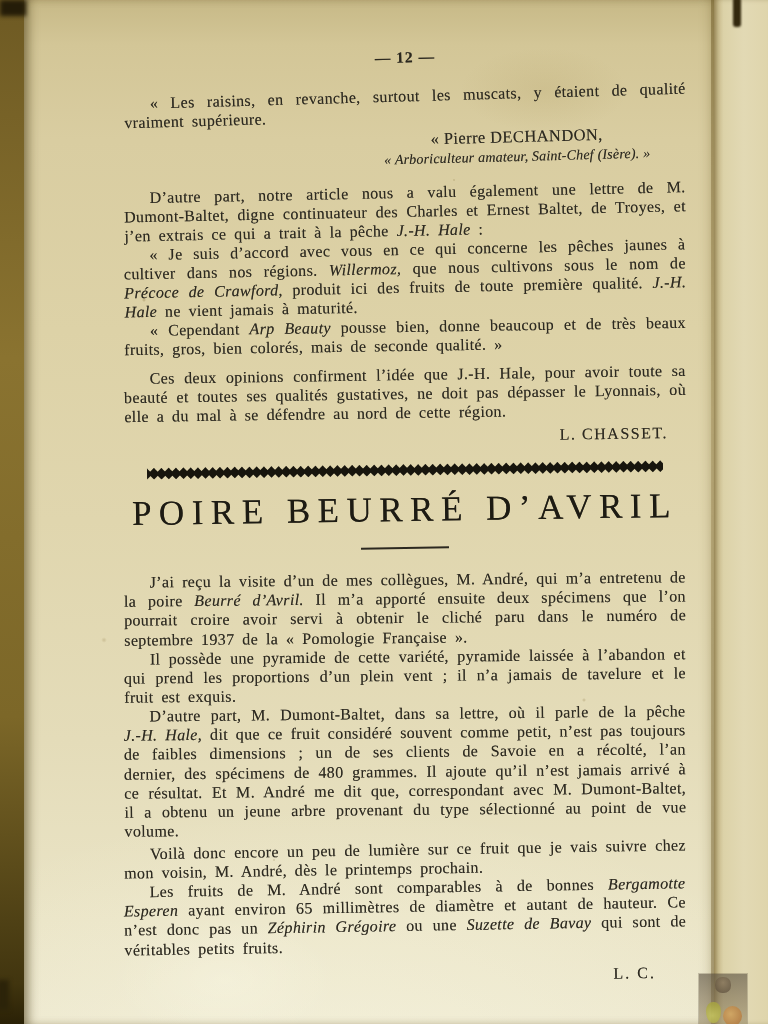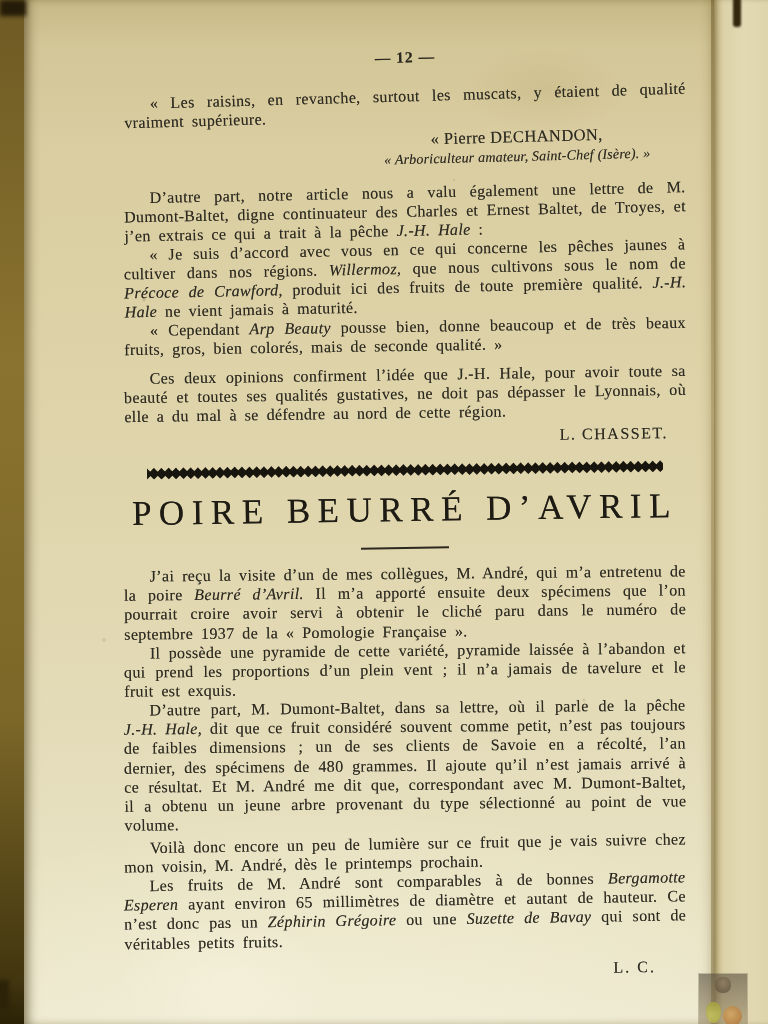--- a/index.html
+++ b/index.html
@@ -85,21 +85,21 @@
   .divider span{
     white-space:nowrap;font-size:15px;letter-spacing:-4.2px;line-height:14px;
     font-family:"DejaVu Sans",sans-serif;
   }
   .article-title{
     margin:14px 0 0 0;text-align:center;
     font-size:35px;font-weight:normal;letter-spacing:7.5px;color:#1d1b13;
     text-shadow:0 0 .6px rgba(29,27,19,.7);
   }
   .title-rule{width:88px;height:2px;background:#2c2920;margin:17px auto 0 auto;}
-  .article{margin-top:15px;}
+  .article{margin-top:21px;}
   .article-sig{
     text-align:right;padding-right:30px;font-size:16px;letter-spacing:2px;
     margin-top:14px;transform:rotate(-0.9deg);
   }
   
   .watermark{
     position:absolute;left:699px;top:974px;width:48px;height:50px;
     background:linear-gradient(180deg,rgba(88,78,62,.62) 0%,rgba(110,96,72,.55) 45%,rgba(140,125,90,.5) 100%);
     box-shadow:0 0 0 1px rgba(70,60,45,.25);
   }

